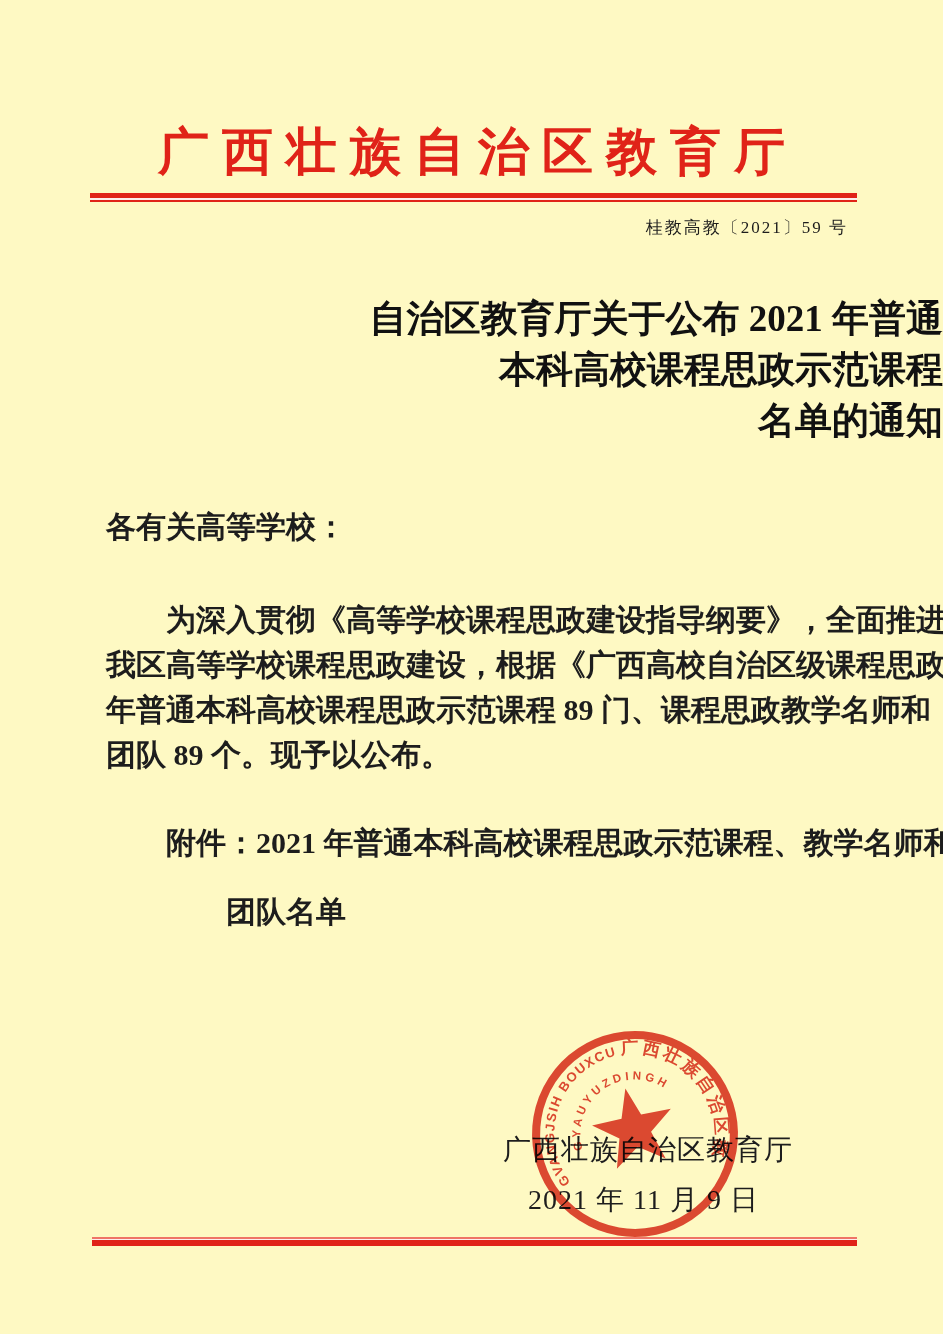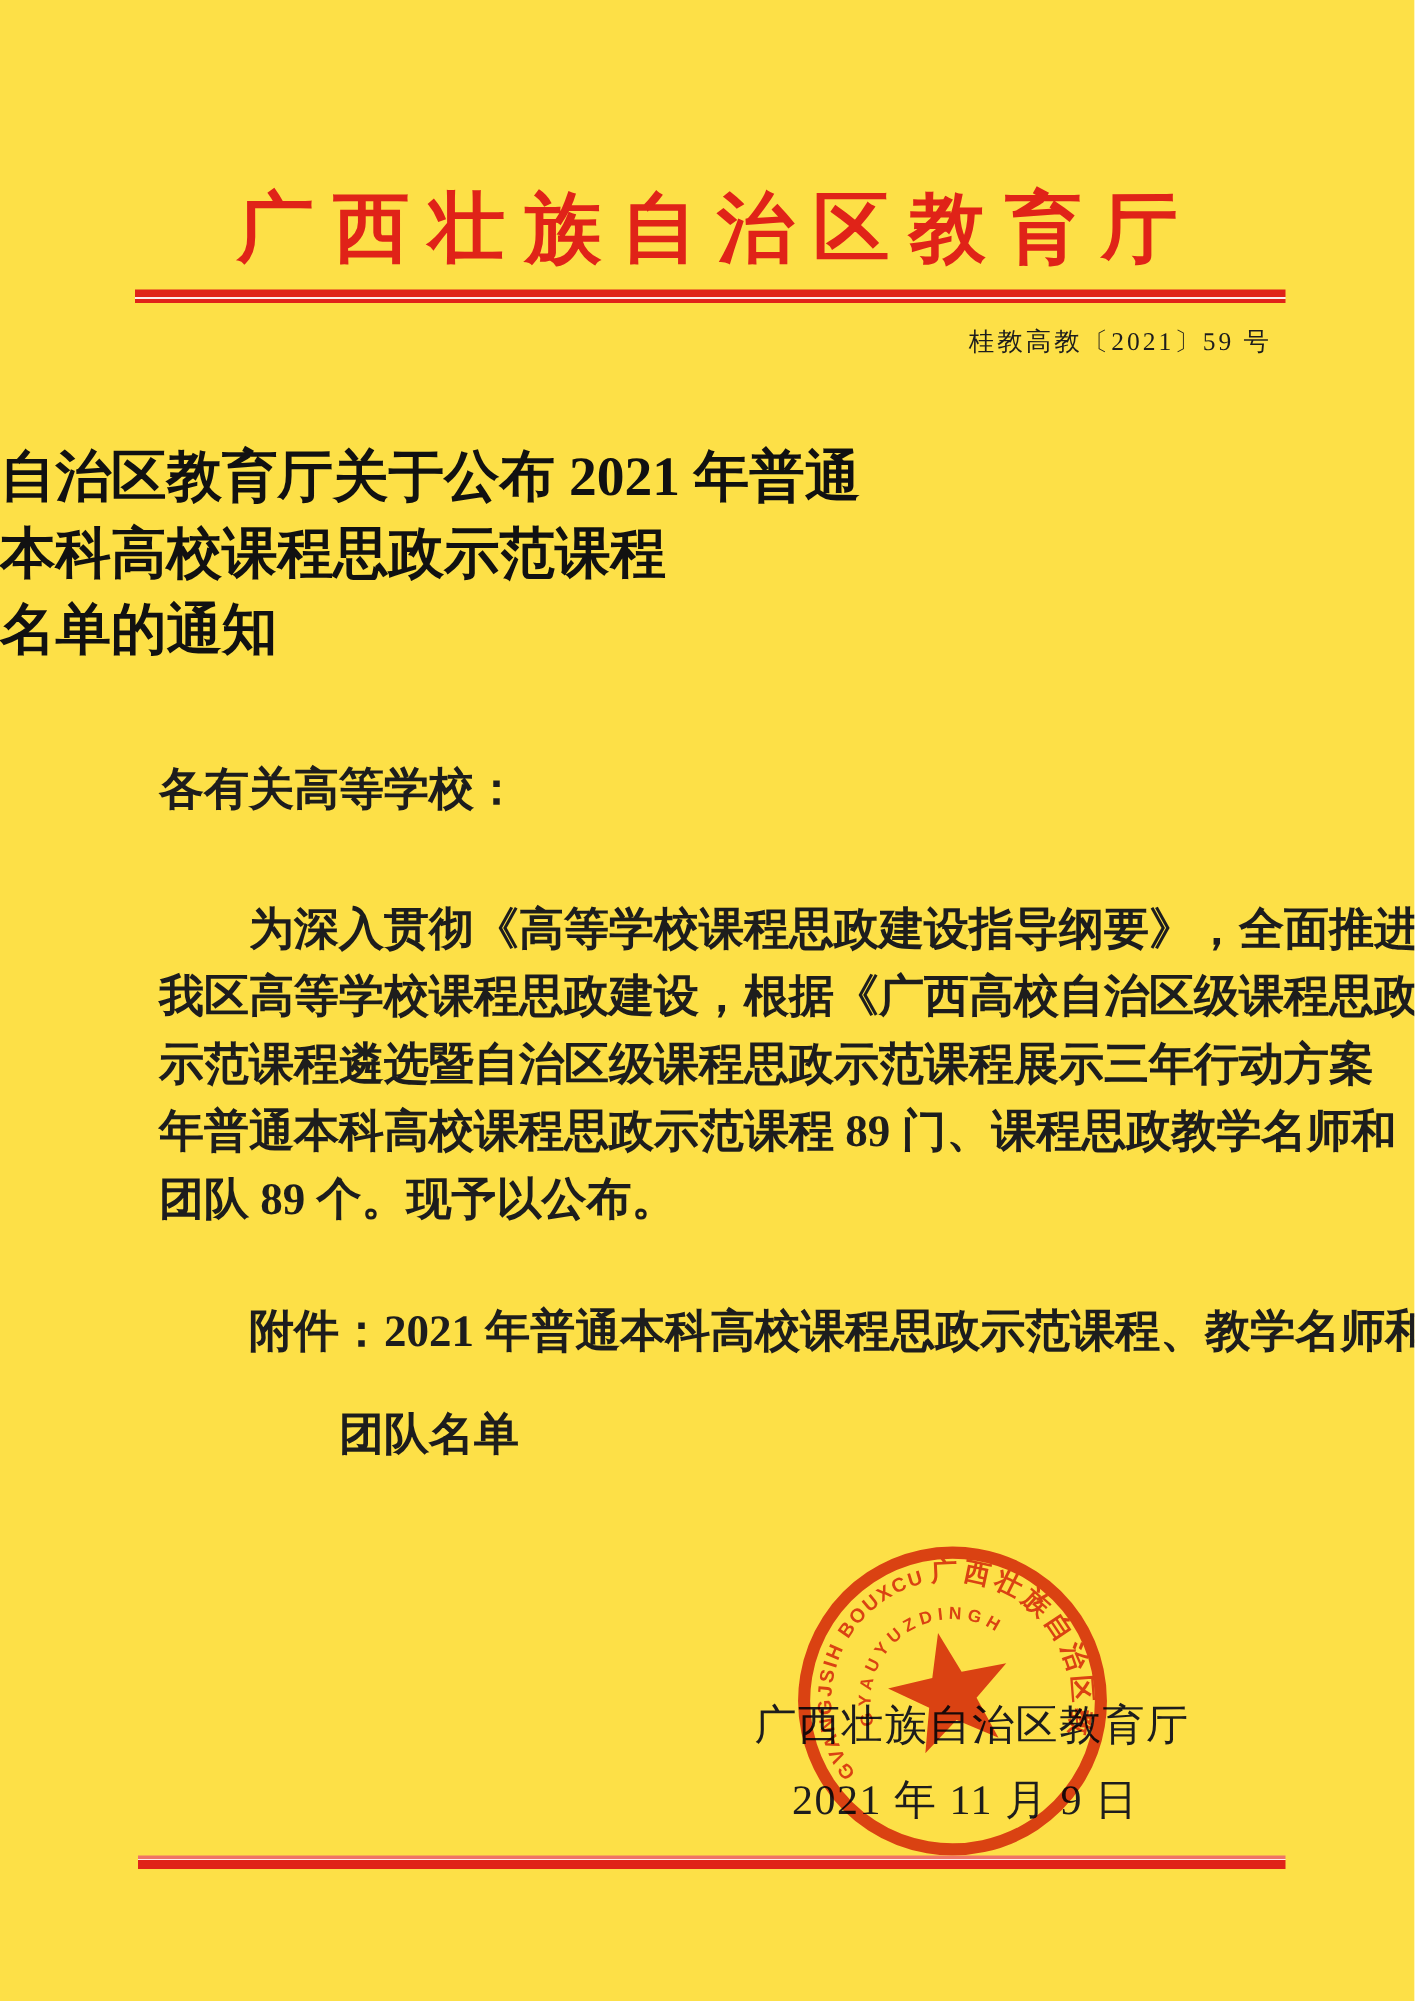--- a/index.html
+++ b/index.html
@@ -2,21 +2,21 @@
 <html lang="zh"><head>
 <meta charset="utf-8">
 <style>
   * { margin: 0; padding: 0; box-sizing: border-box; }
   html, body { background: #ffffff; }
   .page {
     position: relative;
     width: 943px;
     height: 1334px;
     margin: 0 auto;
-    background: #fde047;
+    background: #fef9c3;
     overflow: hidden;
     font-family: "Liberation Serif", "DejaVu Serif", serif;
     color: #1d1d1d;
   }
 
   .letterhead-agency {
     position: absolute;
     top: 118px;
     left: 0;
     width: 100%;
@@ -49,21 +49,21 @@
     font-size: 17px;
     letter-spacing: 2px;
     white-space: nowrap;
   }
 
   .notice-title {
     position: absolute;
     top: 293px;
     left: 0;
     width: 100%;
-    text-align: left;
+    text-align: right;
     font-size: 37px;
     font-weight: bold;
     line-height: 51px;
     color: #111111;
   }
 
   .body-text {
     position: absolute;
     top: 504px;
     left: 106px;
@@ -137,21 +137,20 @@
     <div>本科高校课程思政示范课程</div>
     <div>名单的通知</div>
   </div>
 
   <div class="body-text">
     <div class="body-line">各有关高等学校：</div>
 
     <div>
       <div class="body-line indent-first">为深入贯彻《高等学校课程思政建设指导纲要》，全面推进</div>
       <div class="body-line">我区高等学校课程思政建设，根据《广西高校自治区级课程思政</div>
-      <div class="body-line">示范课程遴选暨自治区级课程思政示范课程展示三年行动方案</div>
       <div class="body-line">年普通本科高校课程思政示范课程 89 门、课程思政教学名师和</div>
       <div class="body-line">团队 89 个。现予以公布。</div>
     </div>
 
 
     <div class="attachment">
       <div class="attachment-line-1">附件：2021 年普通本科高校课程思政示范课程、教学名师和</div>
       <div class="attachment-line-2">团队名单</div>
     </div>
   </div>

